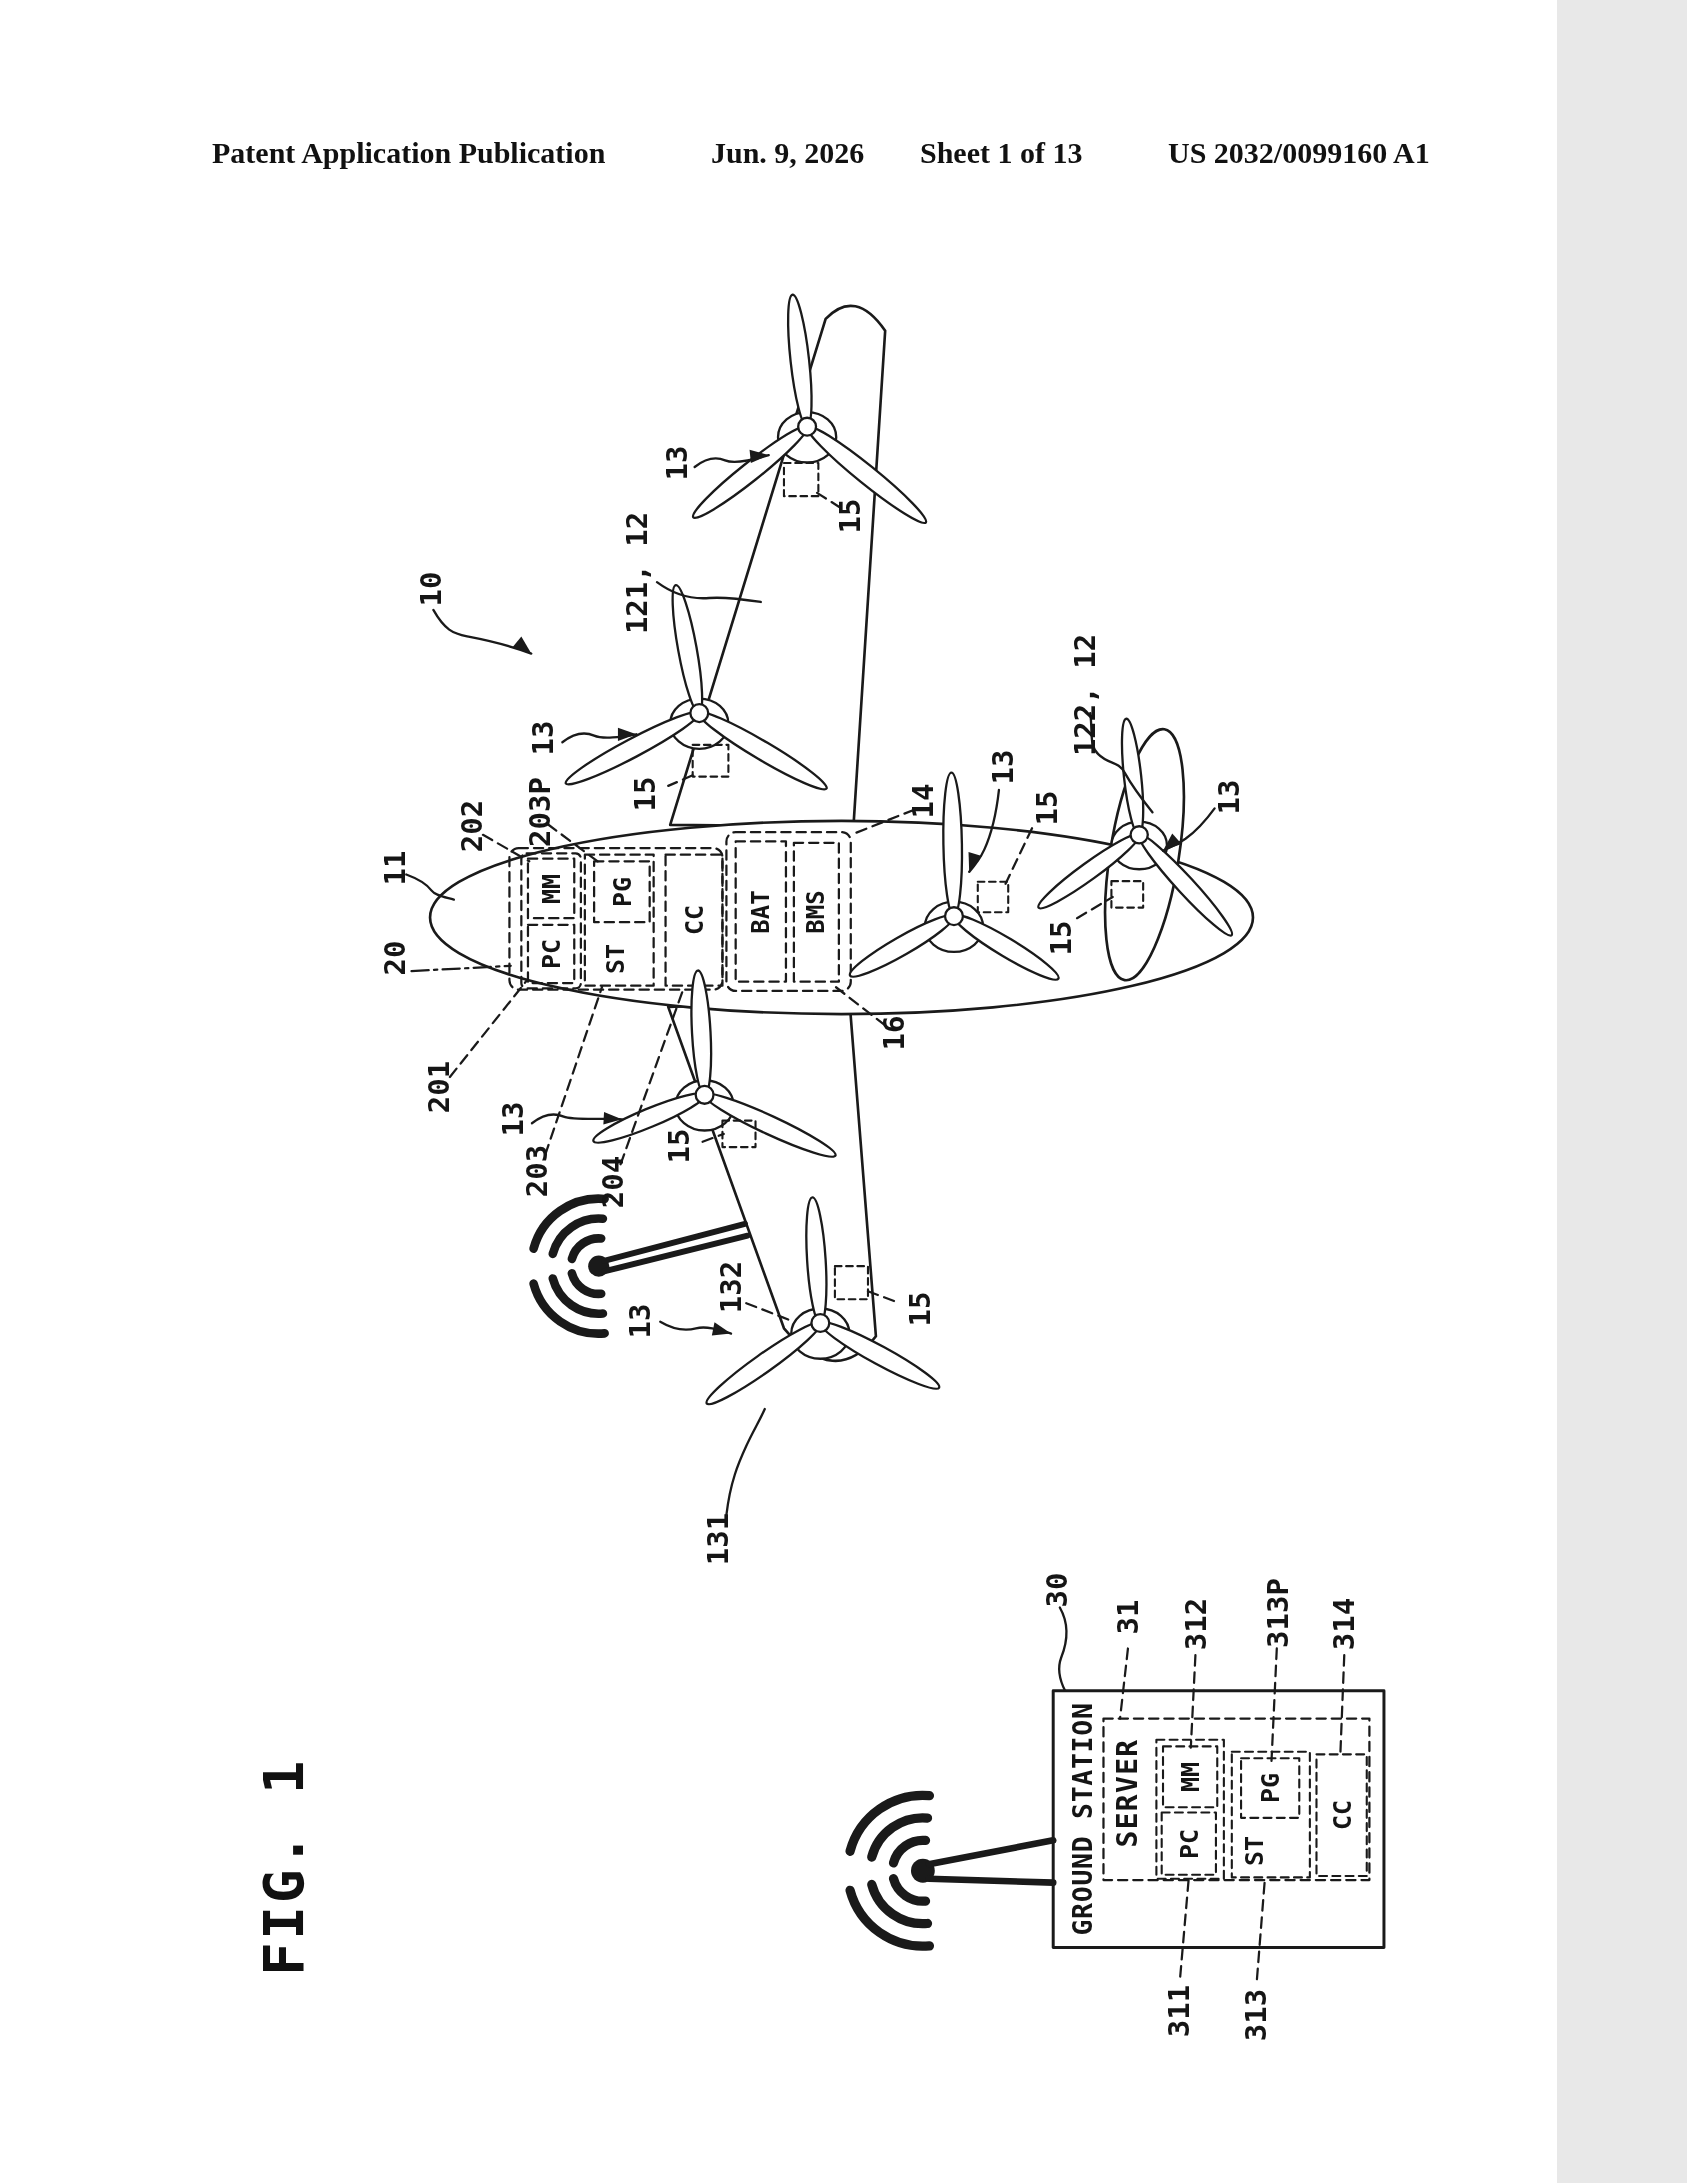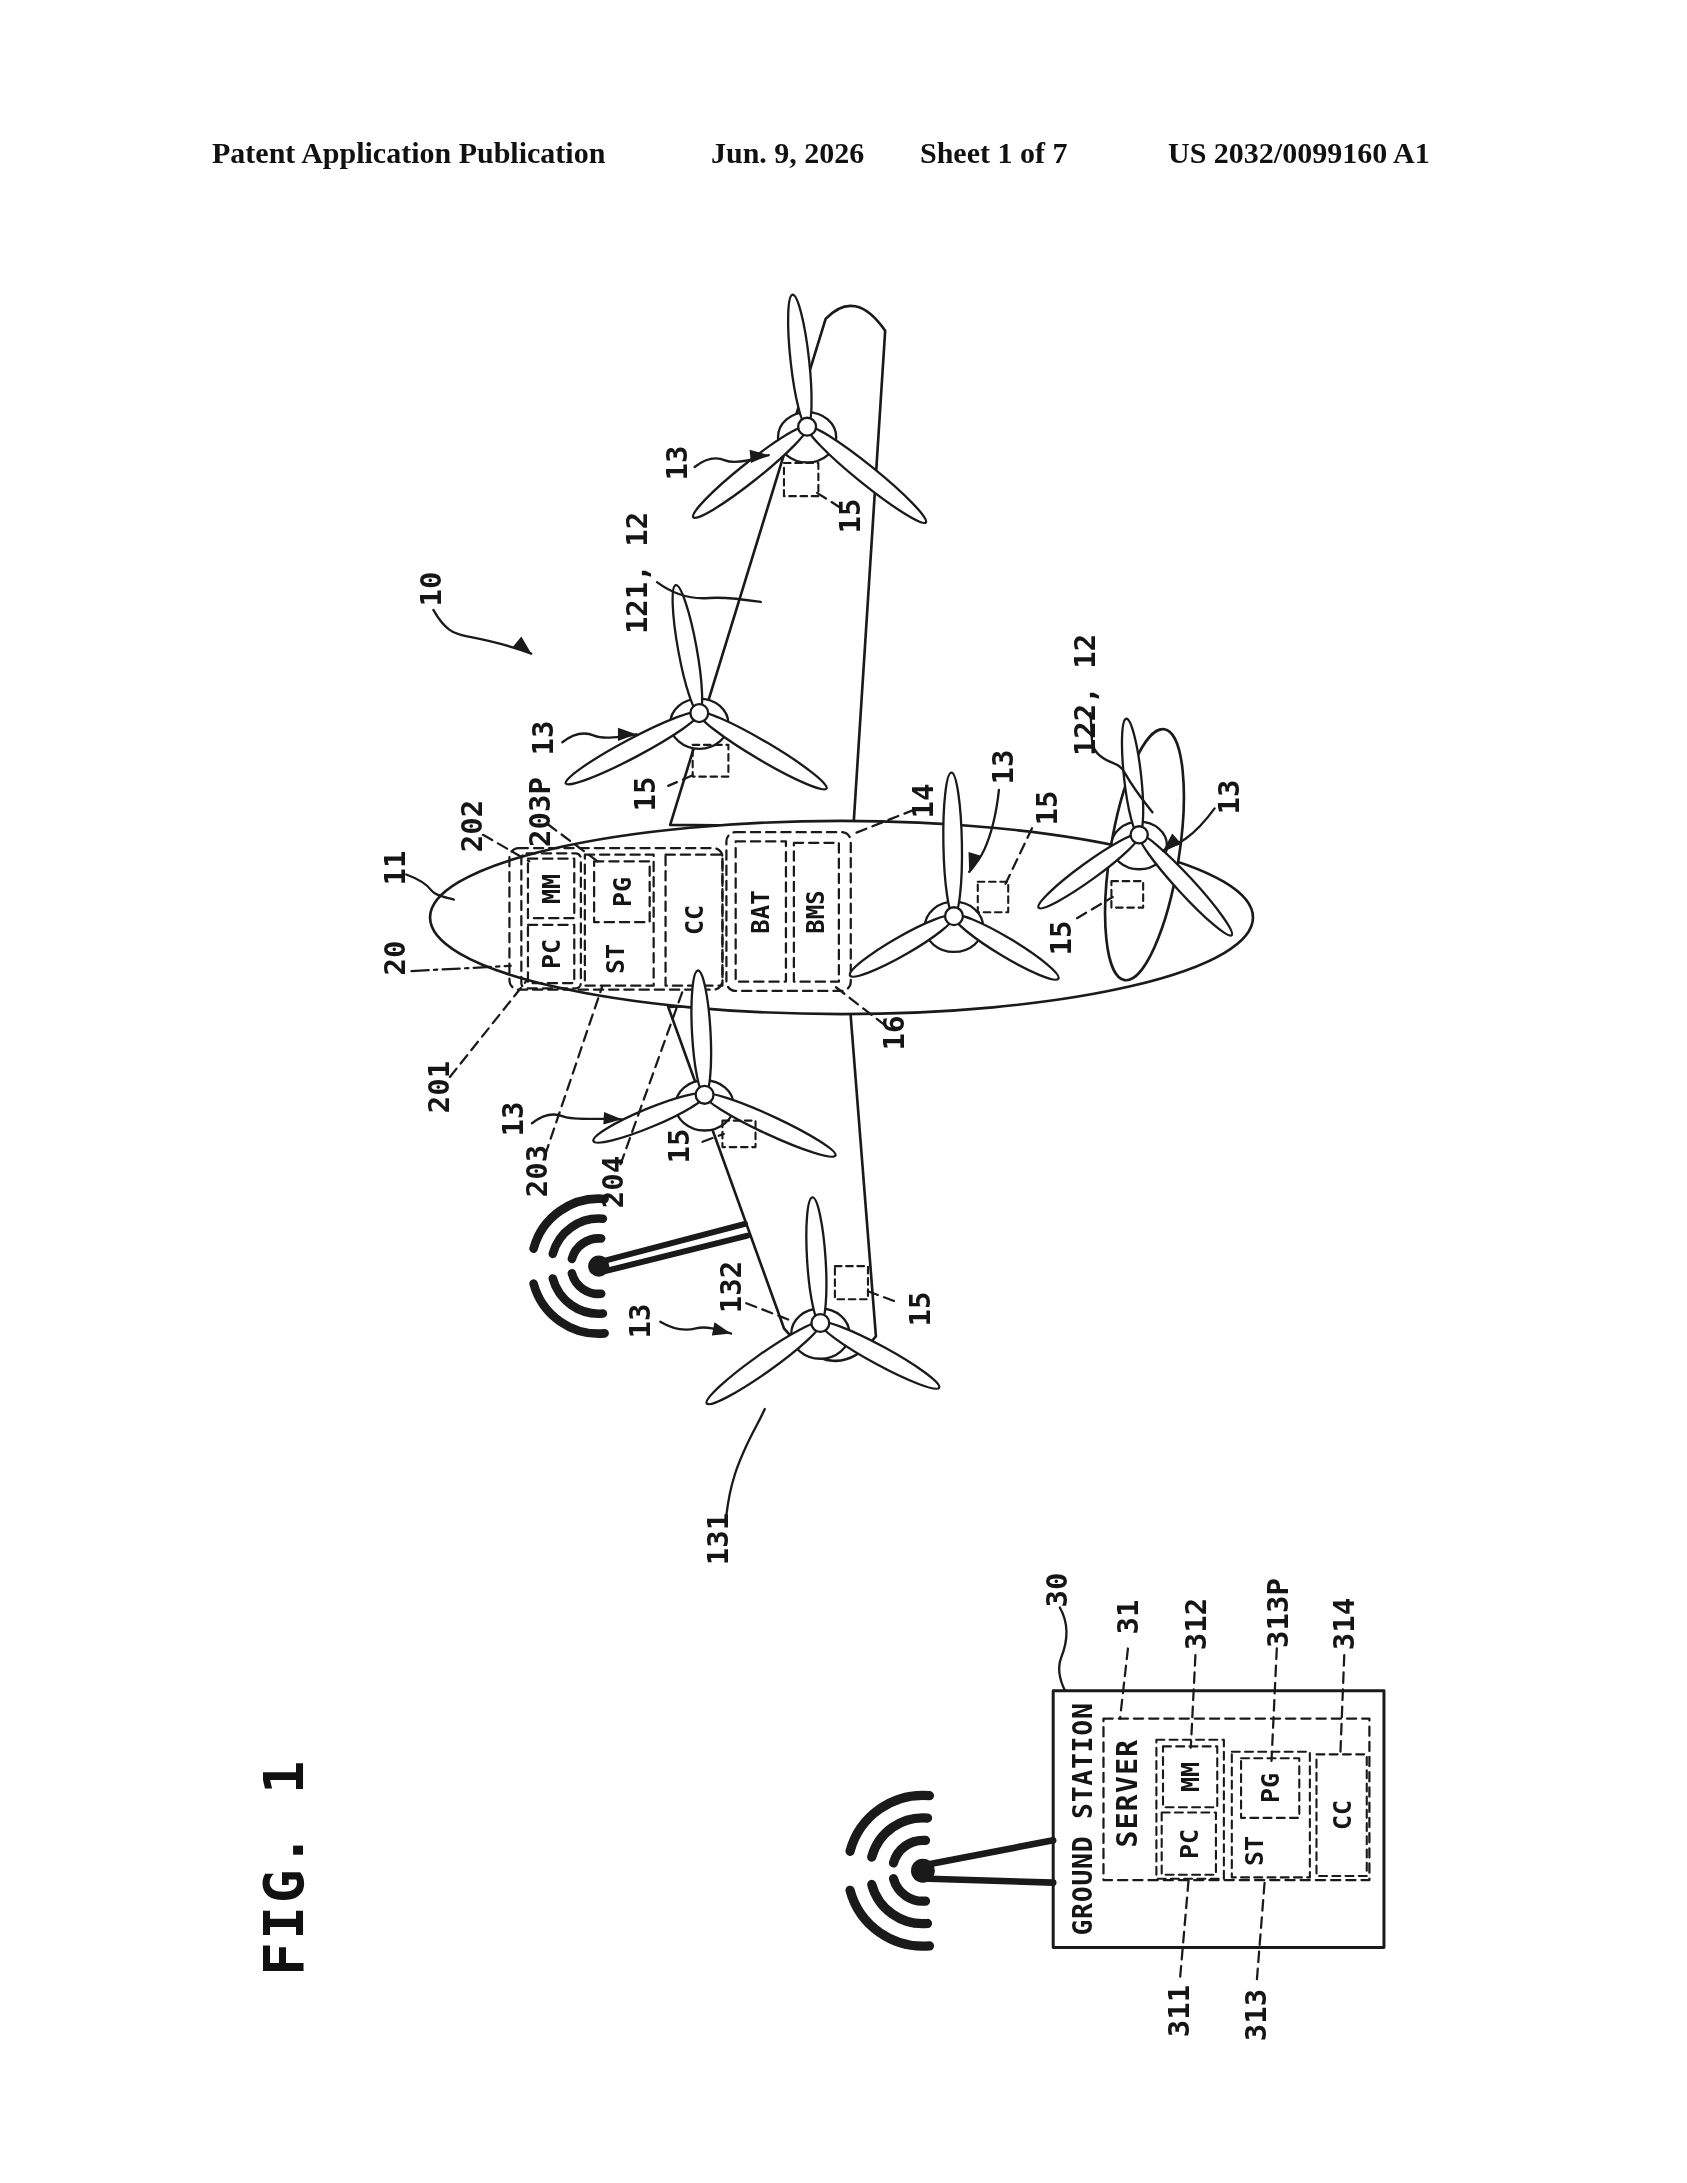--- a/index.html
+++ b/index.html
@@ -1,17 +1,17 @@
 <!DOCTYPE html>
 <html style="font-size:10.6px"><head>
 <meta charset="utf-8">
 <style>
   html,body{margin:0;padding:0;background:#e8e8e8;}
   .page{
-    position:relative;width:1687px;height:2183px;background:#ffffff;
+    position:relative;width:1557px;height:2183px;background:#ffffff;
     font-family:"DejaVu Sans Mono", monospace;color:#1a1a1a;overflow:hidden;
   }
   .art{position:absolute;left:0;top:0;width:1687px;height:2183px;}
   .hdr{
     position:absolute;top:136px;white-space:nowrap;
     font-family:"Liberation Serif", serif;font-weight:bold;font-size:30px;color:#111;
   }
   .rlbl{
     position:absolute;white-space:nowrap;font-weight:bold;font-size:29px;color:#151515;
     transform:translate(-50%,-50%) rotate(-90deg);
@@ -189,21 +189,21 @@
         <path d="M1404.9,2714.4 A114,114 0 0 0 1284.9,2798.5"></path>
         <path d="M1350.6,2839.9 A46,46 0 0 0 1399,2873.8"></path>
         <path d="M1317.7,2848.7 A80,80 0 0 0 1402,2907.7"></path>
         <path d="M1284.9,2857.5 A114,114 0 0 0 1404.9,2941.6"></path>
       </g>
     </g>
   </svg>
 
   <div class="hdr" style="left:212px">Patent Application Publication</div>
   <div class="hdr" style="left:711px">Jun. 9, 2026</div>
-  <div class="hdr" style="left:920px">Sheet 1 of 7</div>
+  <div class="hdr" style="left:920px">Sheet 1 of 13</div>
   <div class="hdr" style="left:1168px">US 2032/0099160 A1</div>
 
   <div class="fig-label" style="left:283px;top:1867px">FIG. 1</div>
 
   <div class="rlbl" style="left:431px;top:589px">10</div>
   <div class="rlbl" style="left:677px;top:463px">13</div>
   <div class="rlbl" style="left:850px;top:516px">15</div>
   <div class="rlbl" style="left:637px;top:573px">121, 12</div>
   <div class="rlbl" style="left:543px;top:738px">13</div>
   <div class="rlbl" style="left:645px;top:794px">15</div>

